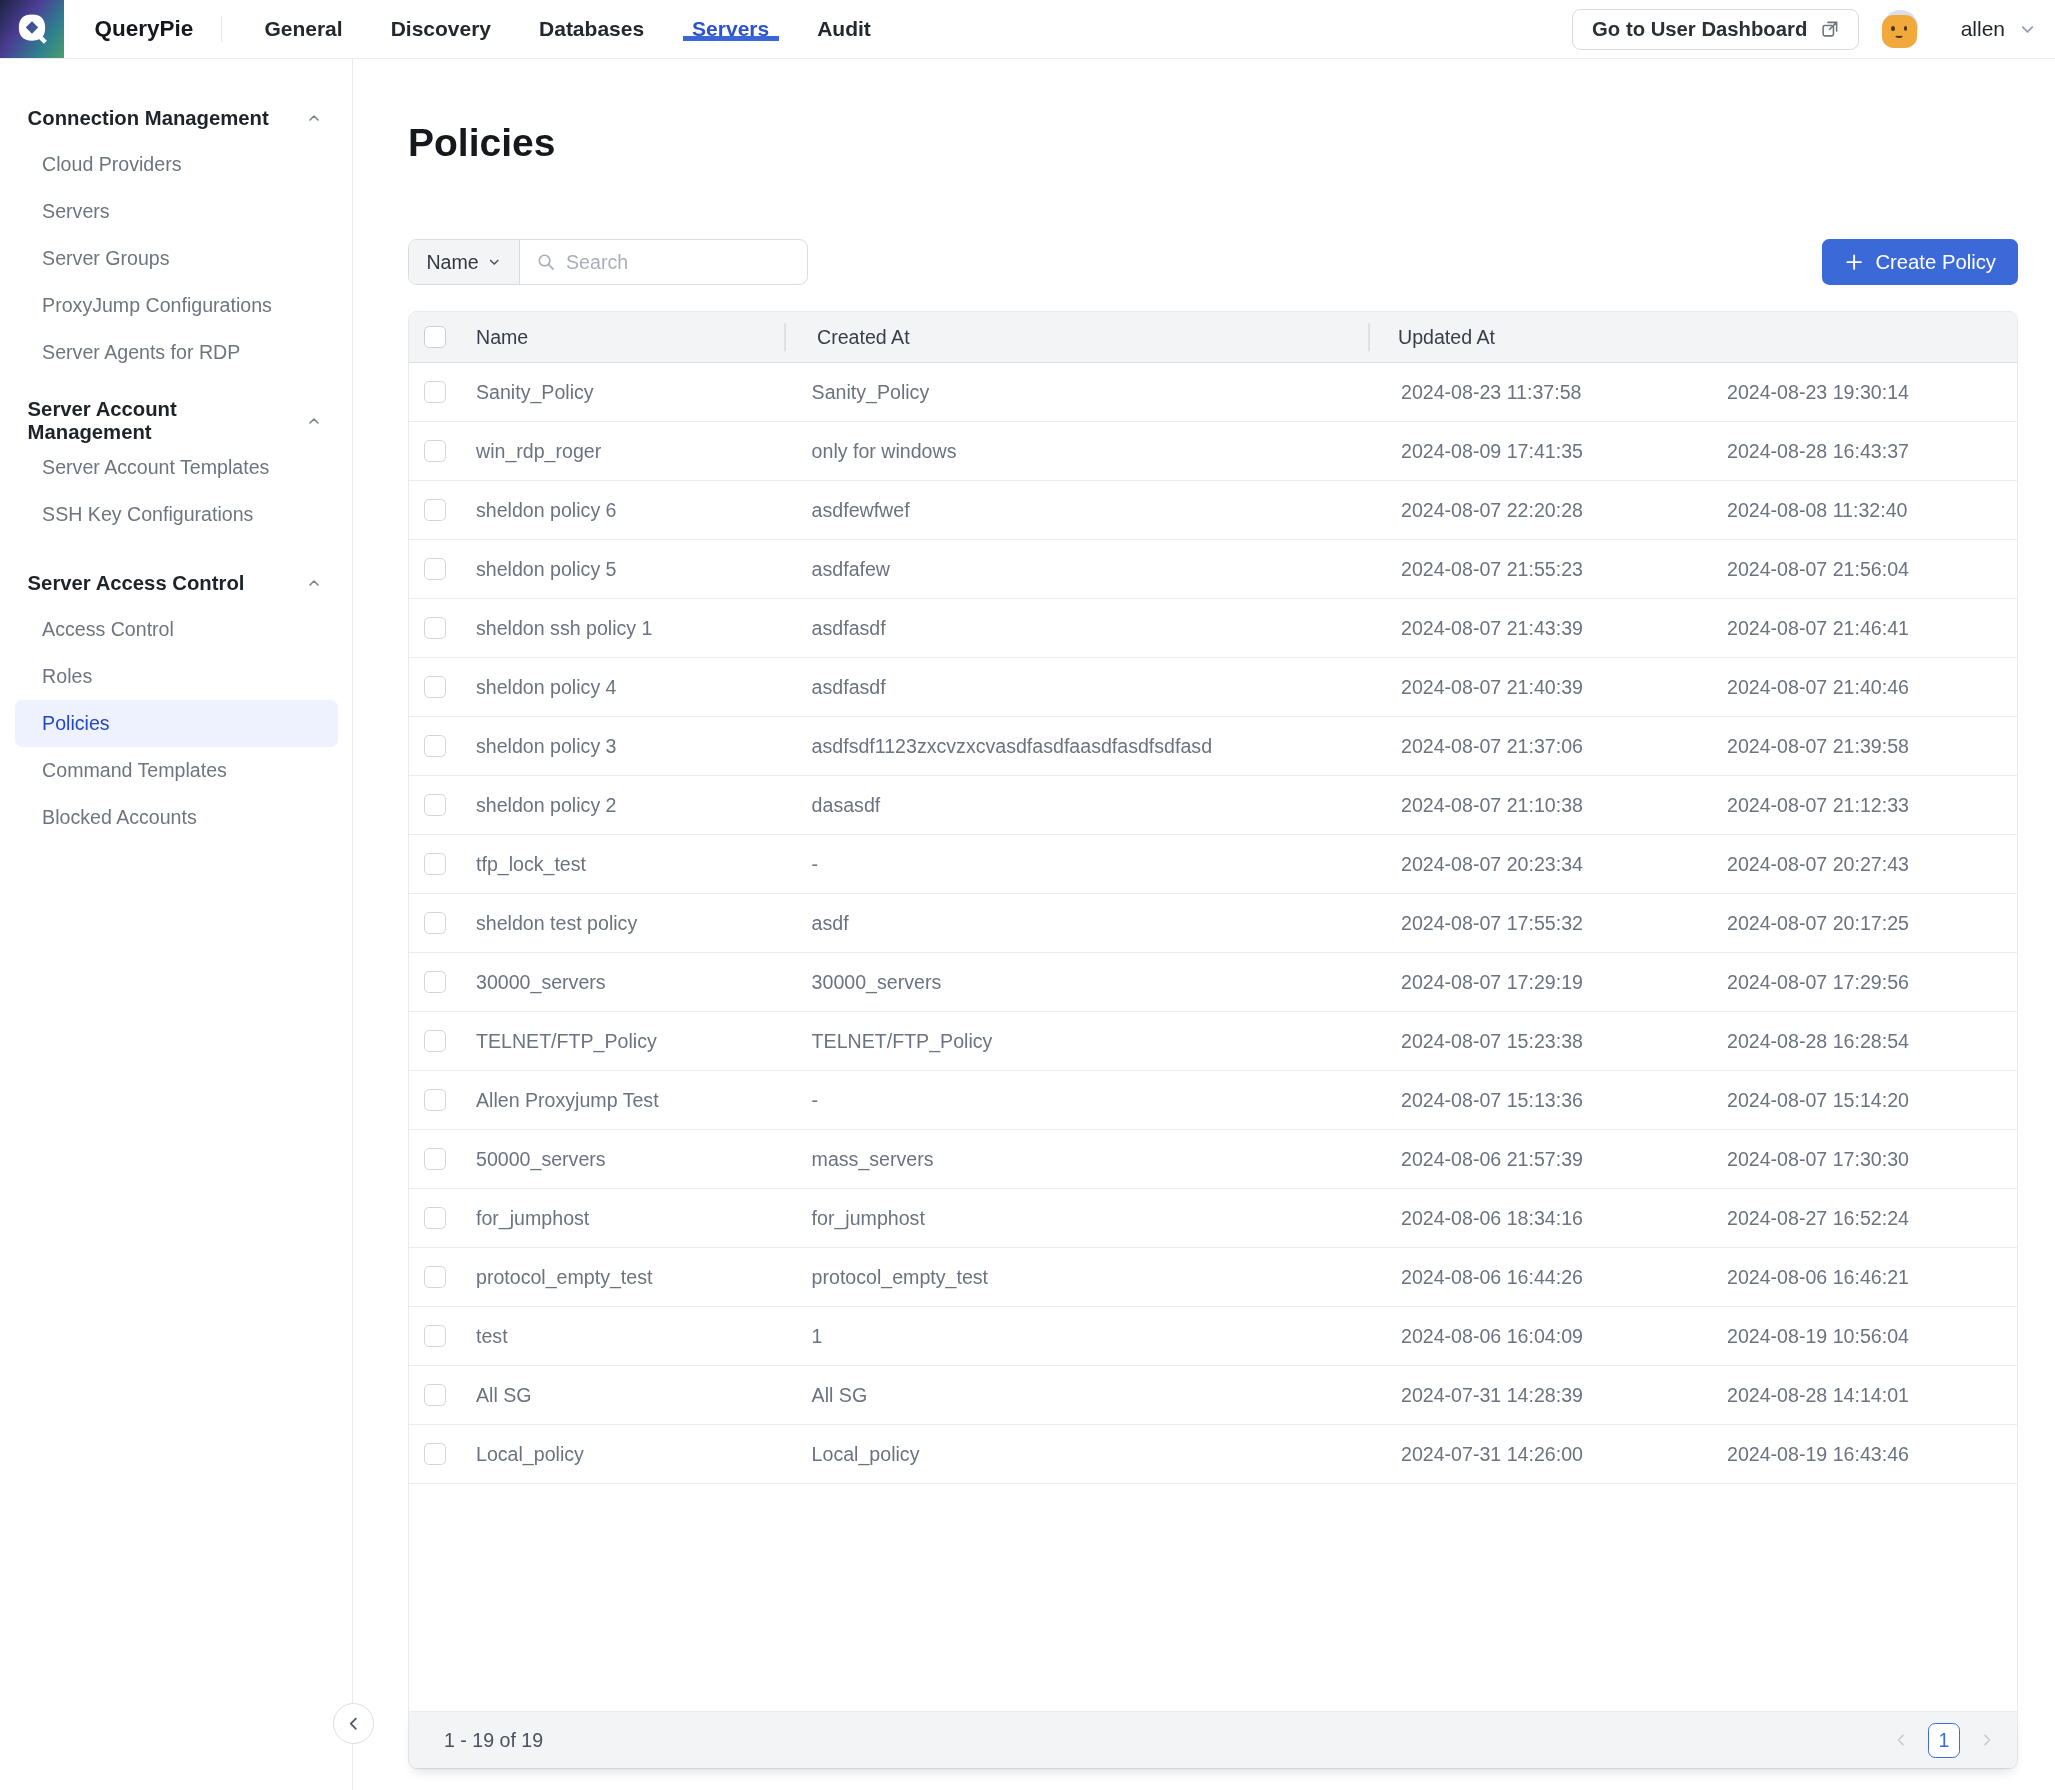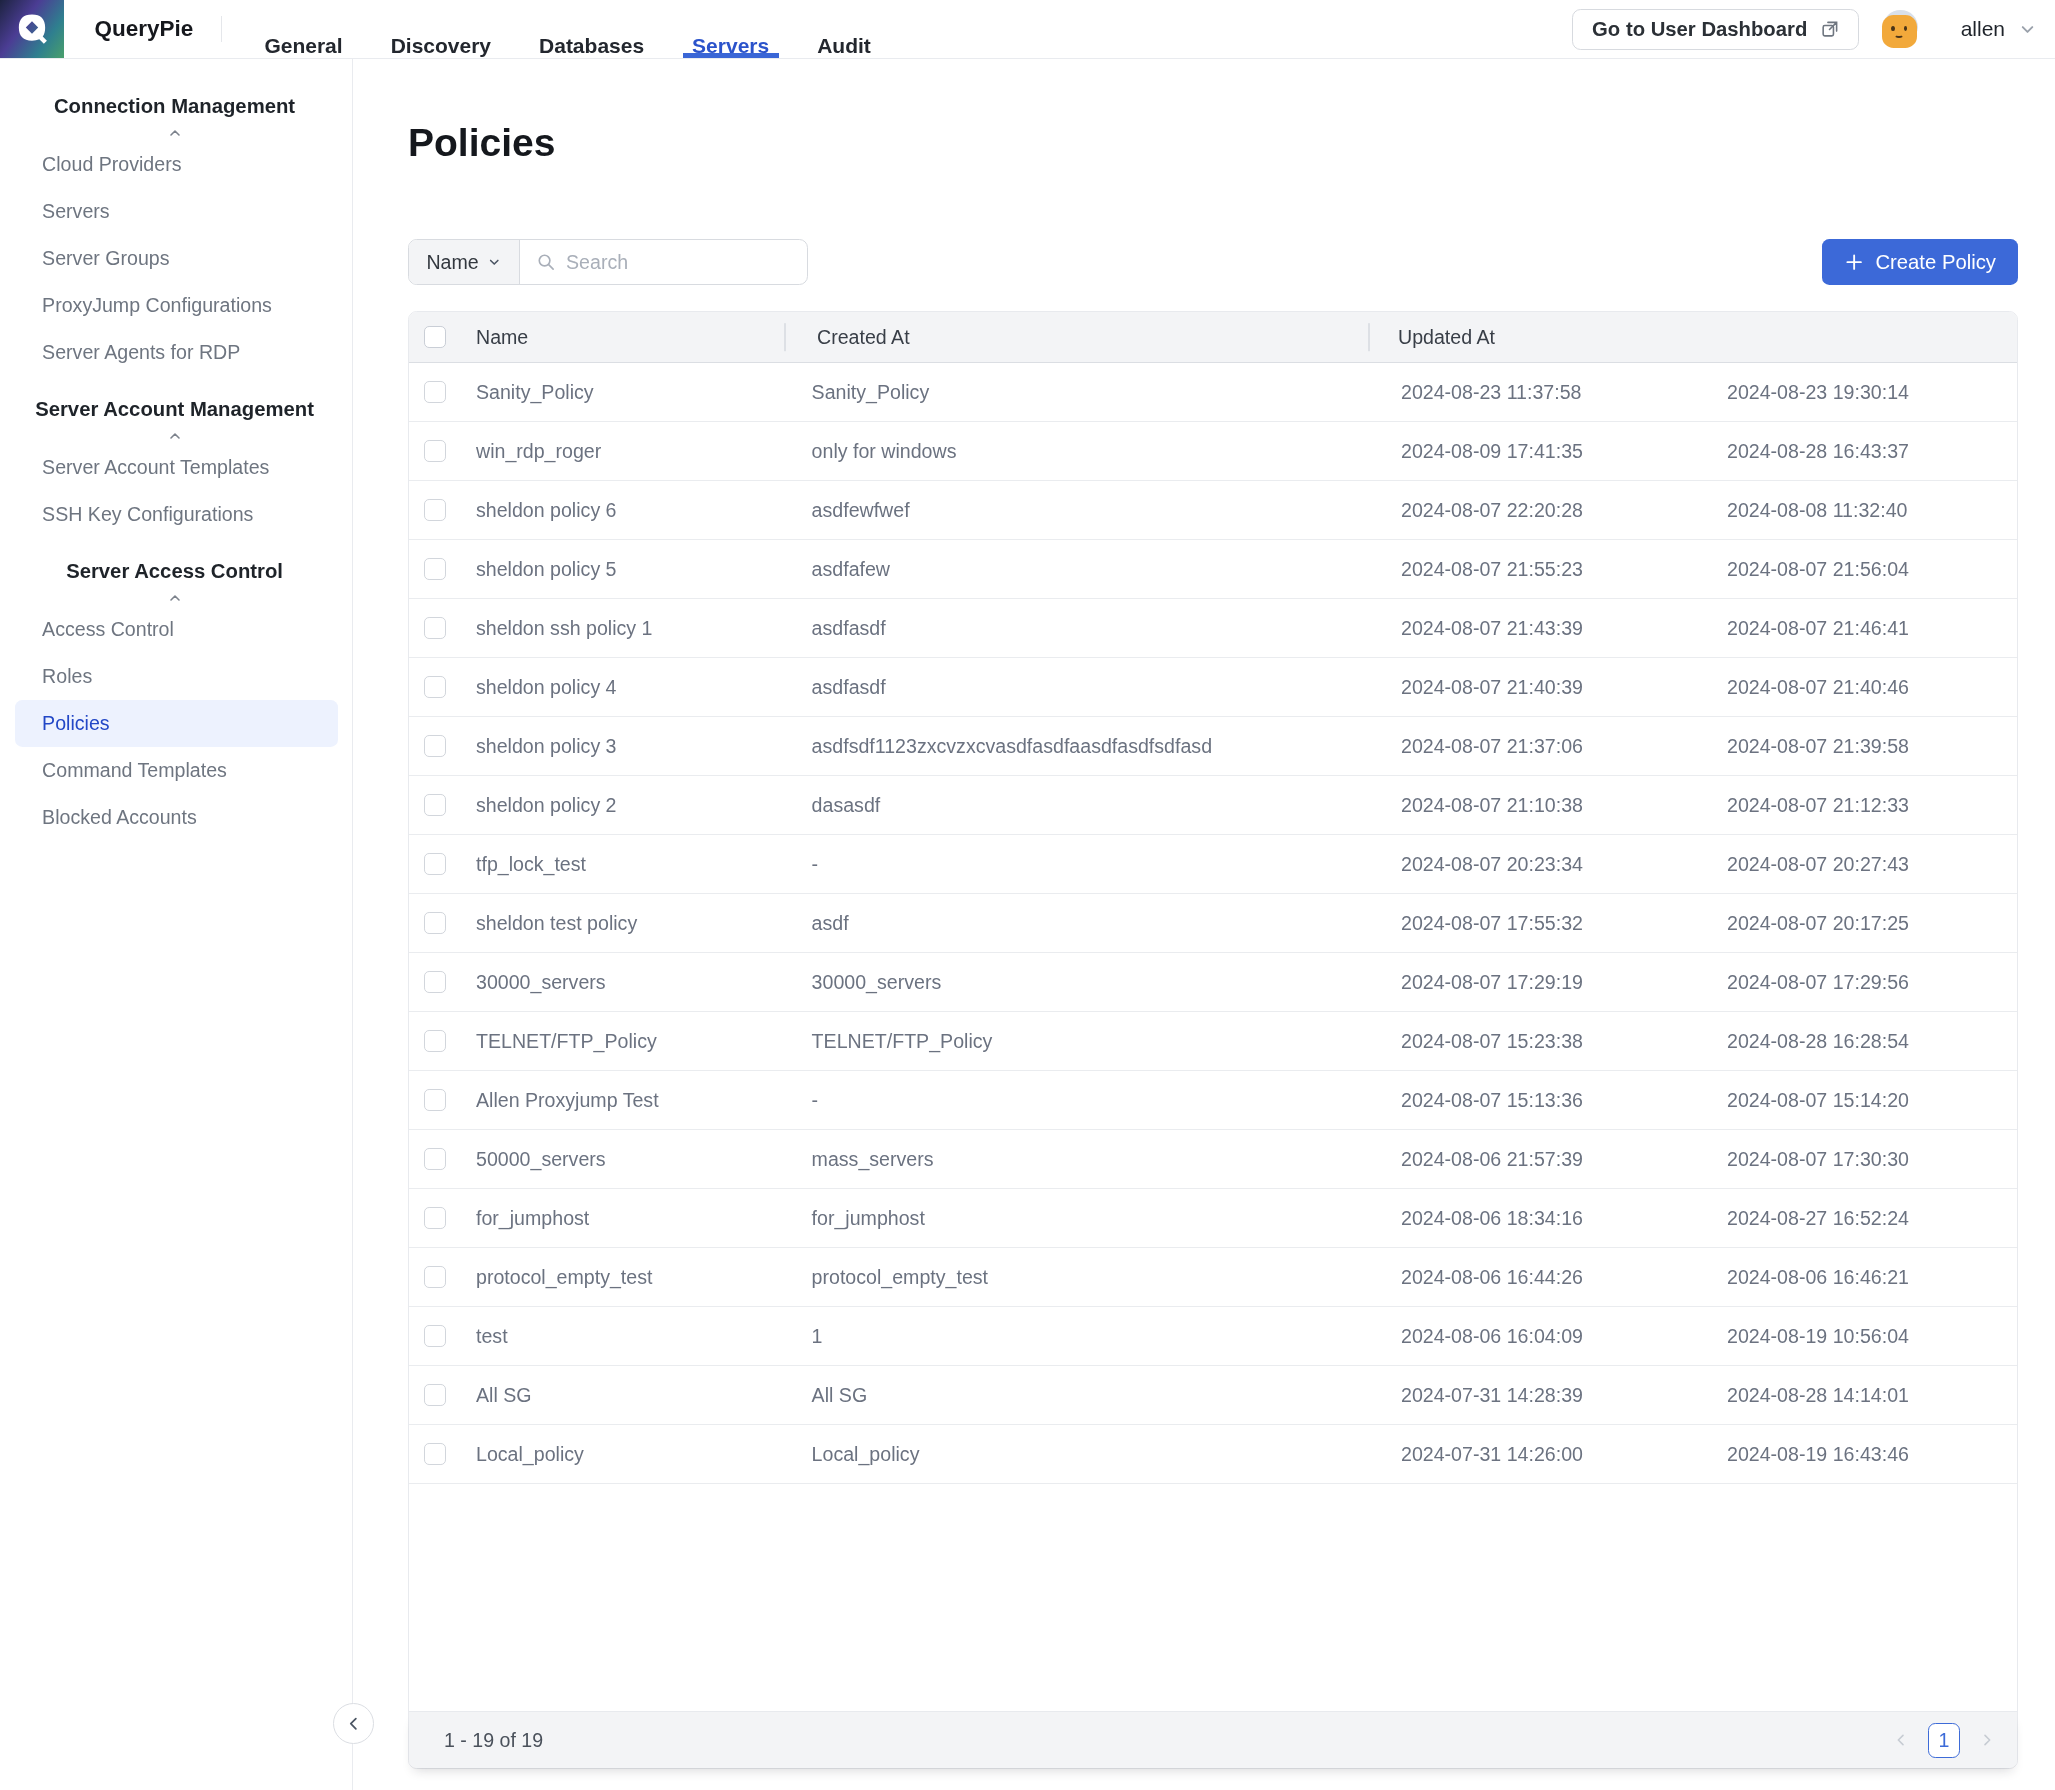--- a/index.html
+++ b/index.html
@@ -18,21 +18,21 @@
     background: #fff; border-bottom: 1.5px solid #E9EBEF;
     display: flex; align-items: center; z-index: 10;
   }
   .logo {
     width: 64px; height: 58px; flex: 0 0 64px;
     background: linear-gradient(125deg, #1d2340 0%, #4b3d94 38%, #2f7f8f 72%, #49a06b 100%);
     display: flex; align-items: center; justify-content: center;
   }
   .brand { font-size: 22.5px; font-weight: 700; color: #16181D; margin-left: 30.5px; }
   .brand-divider { width: 1.5px; height: 26px; background: #E5E7EB; margin-left: 27.6px; }
-  .tabs { display: flex; height: 100%; margin-left: 42px; gap: 48px; align-items: flex-end; }
+  .tabs { display: flex; height: 100%; margin-left: 42px; gap: 48px; align-items: center; }
   .tab {
     display: flex; align-items: center; position: relative;
     font-size: 21px; font-weight: 600; color: #23272E; cursor: pointer;
   }
   .tab.active { color: #2B53CB; }
   .tab.active::after {
     content: ""; position: absolute; left: -9.4px; right: -9.4px; bottom: 0;
     height: 5.1px; background: #3A66D6;
   }
   .topbar-right { margin-left: auto; display: flex; align-items: center; gap: 20.3px; padding-right: 19px; }
@@ -57,21 +57,21 @@
   .user-name { font-size: 21px; color: #1F242B; margin-left: 29px; }
 
   
   .sidebar {
     position: absolute; top: 59px; left: 0; bottom: 0; width: 353px;
     background: #fff; border-right: 1.5px solid #E9EBEF; padding-top: 36px;
   }
   .side-section { margin-bottom: 22px; }
   .side-header {
     height: 46px; display: flex; align-items: center; justify-content: space-between;
-    padding: 0 30.5px 0 27.6px; font-size: 20.3px; font-weight: 700; color: #1E2329; cursor: pointer; flex-direction: column;
+    padding: 0 30.5px 0 27.6px; font-size: 20.3px; font-weight: 700; color: #1E2329; cursor: pointer;
   }
   .side-item {
     height: 47px; margin: 0 14.5px; padding-left: 27.6px; border-radius: 7.3px;
     display: flex; align-items: center; font-size: 19.6px; color: #6E7580; cursor: pointer;
   }
   .side-item.active { background: #EDF2FE; color: #2247C6; font-weight: 500; }
 
   .collapse-btn {
     position: absolute; left: 333px; top: 1703px; width: 41px; height: 41px;
     border-radius: 50%; background: #fff; border: 1.5px solid #DBDEE3; z-index: 20;

